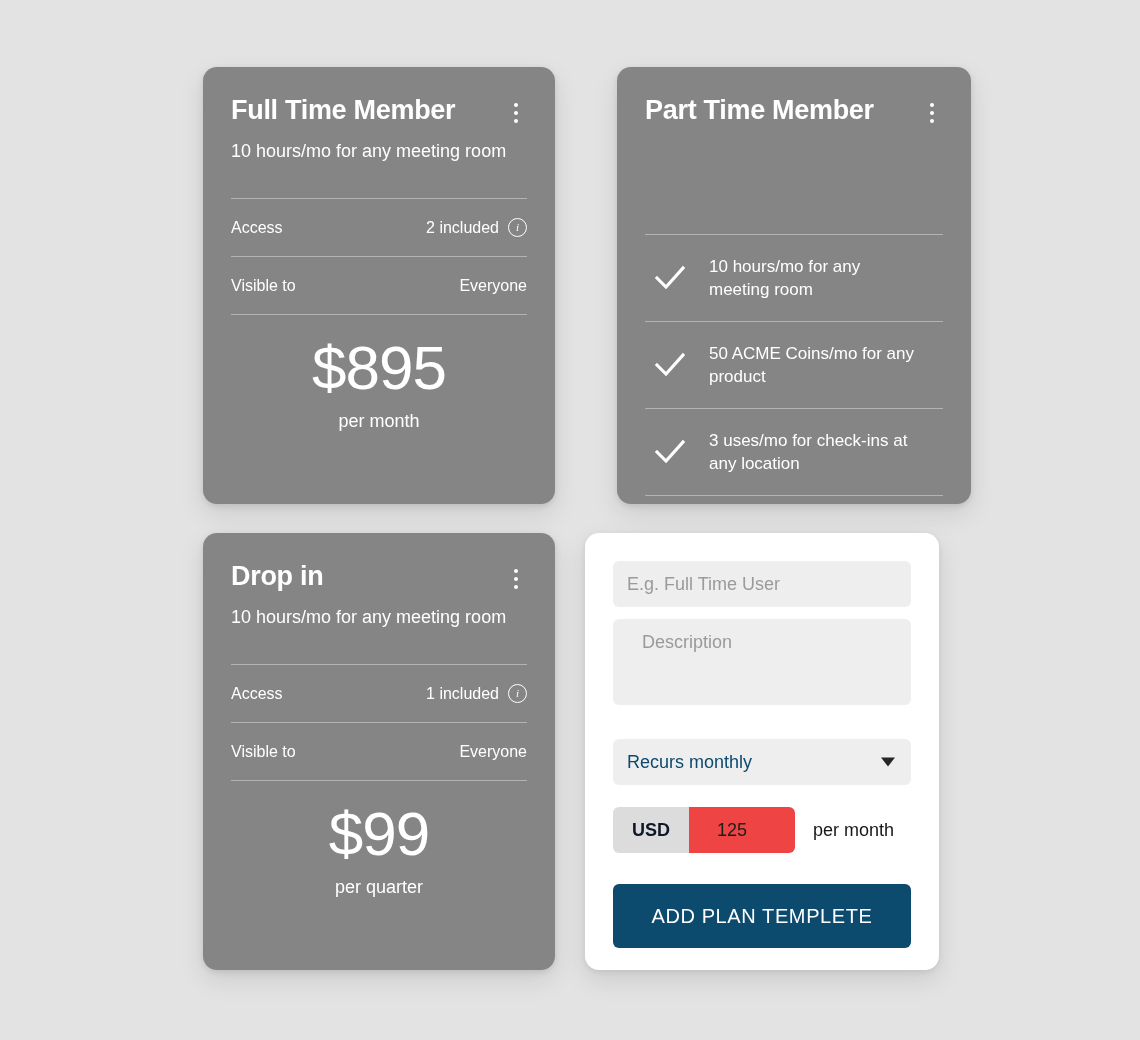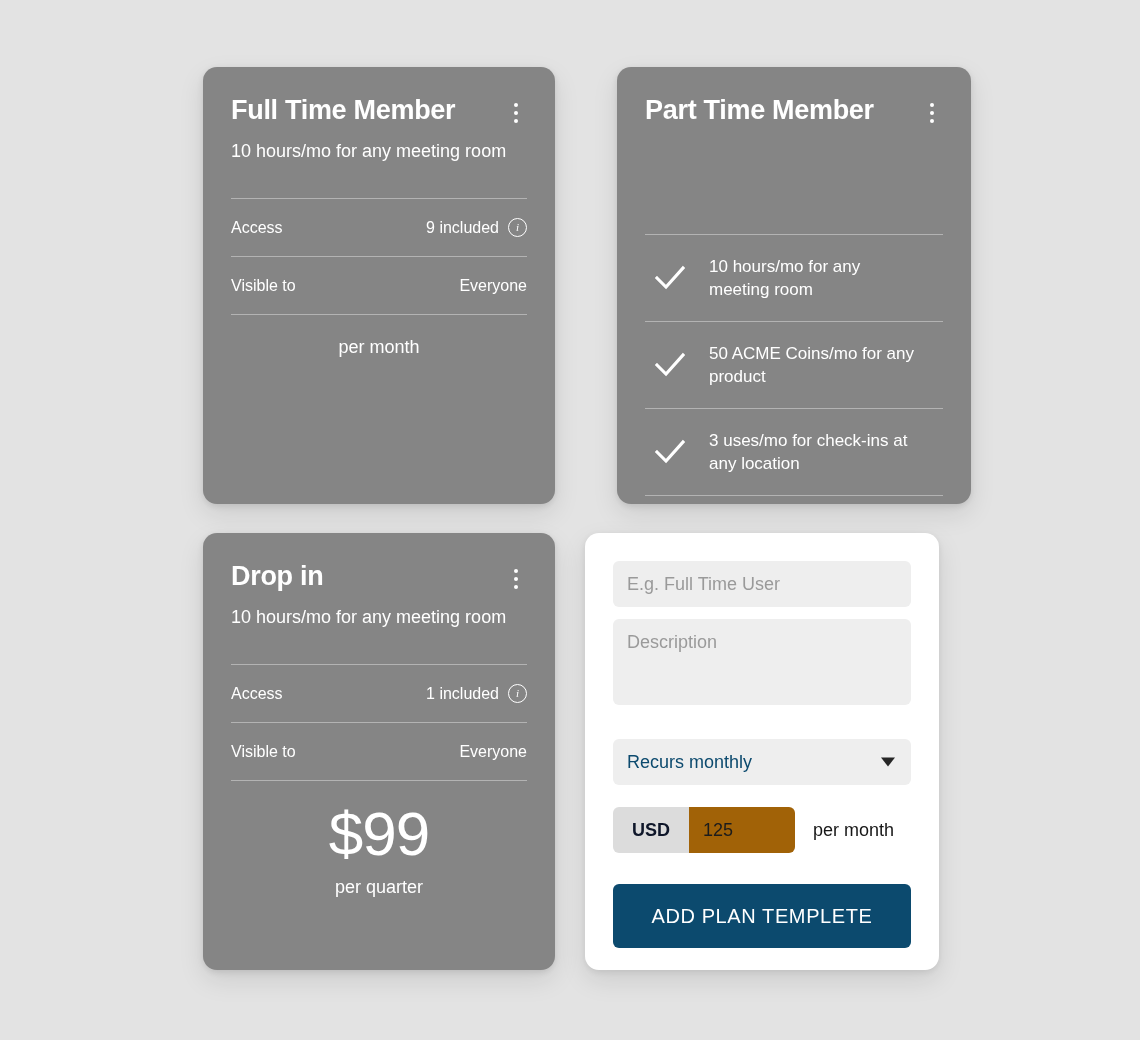--- a/index.html
+++ b/index.html
@@ -185,21 +185,21 @@
     outline: none;
     display: block;
   }
   .field::placeholder { color: #9a9a9a; }
   .field-name {
     height: 46px;
     padding: 8px 14px;
   }
   .field-desc {
     height: 86px;
-    padding: 12px 14px;
+    padding: 12px 29px;
     resize: none;
     line-height: 1.3;
     margin-top: 12px;
   }
 
   .select-wrap {
     position: relative;
     margin-top: 34px;
   }
   .field-select {
@@ -237,26 +237,26 @@
     font-weight: bold;
     color: #0f172a;
     height: 46px;
     display: flex;
     align-items: center;
     justify-content: center;
     width: 76px;
     cursor: pointer;
   }
   .amount-input {
-    background: #a16207;
+    background: #ef4444;
     border: none;
     outline: none;
     height: 46px;
     width: 106px;
-    padding: 0 14px;
+    padding: 0 28px;
     box-sizing: border-box;
     font-family: "Liberation Sans", sans-serif;
     font-size: 18px;
     color: #1c1c1c;
   }
   .amount-suffix {
     font-size: 18px;
     color: #171717;
     margin-left: 18px;
   }
@@ -291,33 +291,34 @@
         <i></i>
         <i></i>
       </div>
     </div>
     <div class="card-sub">10 hours/mo for any meeting room</div>
 
     <div class="rows">
       <div class="row">
         <span>Access</span>
         <span class="row-value">
-          <span>9 included</span>
+          <span>2 included</span>
           <span class="info-icon">i</span>
         </span>
       </div>
       <div class="row">
         <span>Visible to</span>
         <span class="row-value">
           <span>Everyone</span>
         </span>
       </div>
     </div>
 
     <div class="price-block">
+      <div class="price">$895</div>
       <div class="price-period">per month</div>
     </div>
   </div>
 
   <div class="card plan-card" id="card-part-time">
     <div class="card-head">
       <h2 class="card-title">Part Time Member</h2>
       <div class="kebab-icon">
         <i></i>
         <i></i>

